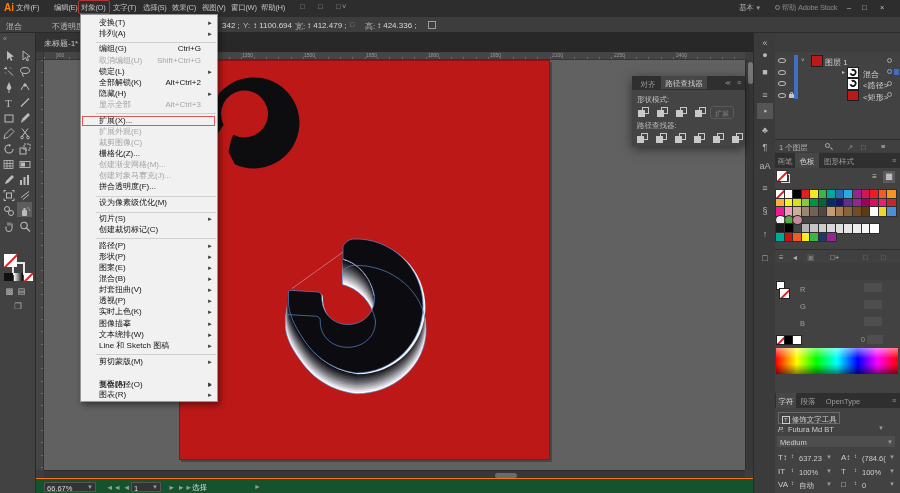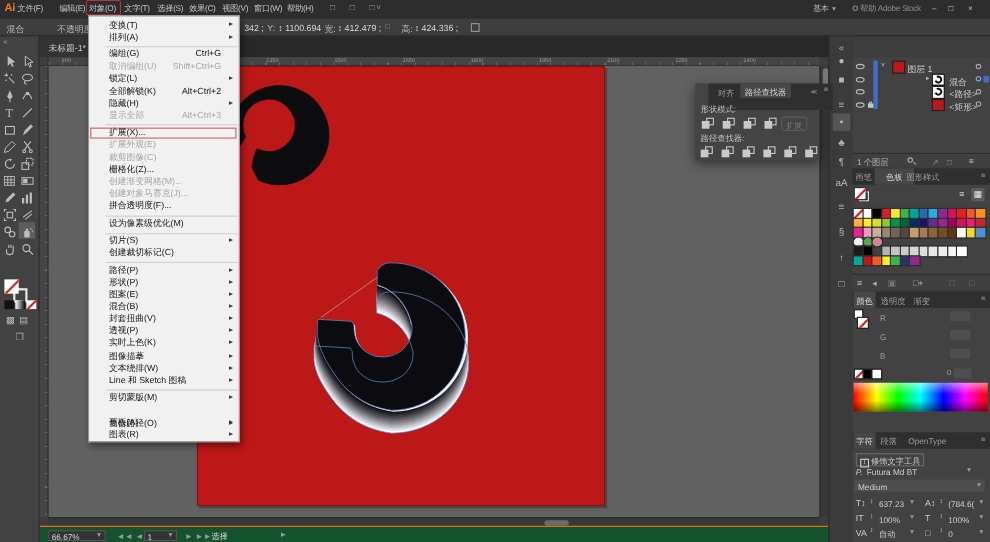--- a/index.html
+++ b/index.html
@@ -45,21 +45,21 @@
 .lth{position:absolute;top:1px;width:10px;height:9.5px;outline:1px solid #1e1e1e}
 .lbl{position:absolute;top:2px}
 .circ{position:absolute;right:8px;top:2.5px;width:5px;height:5px;border:1px solid #a9a9a9;border-radius:50%}
 
 .sw{position:absolute;width:8.55px;height:8.55px;outline:0.5px solid #2e2e2e}
 .swc{border-radius:50%}
 .swn{position:absolute;width:8.55px;height:8.55px;background:#fff;outline:0.5px solid #2e2e2e;overflow:hidden}
 .swn::after{content:"";position:absolute;left:-2px;top:3.2px;width:14px;height:1.6px;background:#e02020;transform:rotate(-45deg)}
 
 #pf{position:absolute;left:632px;top:76px;width:113px;height:70px;background:#444;box-shadow:0 3px 10px rgba(0,0,0,.5)}
-#pf .bar{position:absolute;left:12px;top:0;width:113px;height:24px;background:#2f2f2f}
+#pf .bar{position:absolute;left:0;top:0;width:113px;height:14px;background:#2f2f2f}
 
 #menu{position:absolute;left:80px;top:14px;width:138px;background:#f1f1f1;border:1px solid #979797;
 box-shadow:2px 3px 6px rgba(0,0,0,.45);font-size:8px;color:#141414}
 .mit{position:absolute;left:1px;width:134px;height:10.55px;line-height:10.55px}
 .mit .ml{position:absolute;left:17px;white-space:nowrap}
 .mit .msc{position:absolute;right:15px}
 .mit .mar{position:absolute;right:3px;font-size:6px;color:#3a3a3a;top:0px}
 .mit.dis{color:#a6a6a6}
 .msep{position:absolute;left:15px;width:120px;border-top:1px solid #d0d0d0}
 .redbox2{position:absolute;left:0px;top:0px;width:133px;height:10.5px;border:1px solid #d85b5b}
@@ -325,21 +325,21 @@
         <span style="position:absolute;left:4px;top:3px">1 个图层</span>
         <span style="position:absolute;left:50px;top:3px;width:5px;height:5px;border:1px solid #aaa;border-radius:50%"></span>
         <span style="position:absolute;left:55px;top:8px;width:3px;height:1px;background:#aaa;transform:rotate(45deg)"></span>
         <span style="position:absolute;left:72px;top:3px;color:#888">↗</span>
         <span style="position:absolute;left:86px;top:3px;color:#888">□</span>
         <span style="position:absolute;left:106px;top:2px;color:#ccc">≡</span>
       </div>
 </div>
 <div class="ptabs" style="top:120px">
       <div class="ptab" style="left:1px;width:18px">画笔</div>
-      <div class="ptab act" style="left:20px;width:36px">色板</div>
+      <div class="ptab act" style="left:20px;width:24px">色板</div>
       <div class="ptab" style="left:45px;width:38px">图形样式</div>
       <div class="hmb">≡</div>
     </div>
 <div class="pbody" style="top:135px;height:94px">
 <div style="position:absolute;left:6px;top:6px;width:9px;height:9px;border:1.5px solid #ddd"></div>
 <div style="position:absolute;left:2px;top:3px;width:10px;height:10px;background:#fff;outline:1px solid #333;overflow:hidden">
         <div style="position:absolute;left:-2px;top:4px;width:16px;height:1.6px;background:#e02020;transform:rotate(-45deg)"></div>
       </div>
 <div style="position:absolute;left:94px;top:4px;width:11px;height:10px;color:#c9c9c9;font-size:8px;line-height:10px;text-align:center">≡</div>
 <div style="position:absolute;left:108px;top:3px;width:12px;height:12px;background:#5b5b5b;color:#e8e8e8;font-size:8px;line-height:12px;text-align:center">▦</div>
@@ -408,26 +408,20 @@
 <div class="sw" style="left:52.3px;top:64.8px;background:#93278f"></div>
 <div style="position:absolute;left:0;top:81px;width:125px;height:14px;background:#404040;border-top:1px solid #2e2e2e;font-size:8px;color:#b0b0b0">
         <span style="position:absolute;left:4px;top:3px">≡</span>
         <span style="position:absolute;left:18px;top:3px">◂</span>
         <span style="position:absolute;left:32px;top:3px;color:#777">▣</span>
         <span style="position:absolute;left:55px;top:3px">□+</span>
         <span style="position:absolute;left:88px;top:3px;color:#777">□</span>
         <span style="position:absolute;left:106px;top:3px;color:#777">□</span>
       </div>
 </div>
-<div class="ptabs" style="top:232px">
-      <div class="ptab act" style="left:1px;width:20px">颜色</div>
-      <div class="ptab" style="left:23px;width:28px">透明度</div>
-      <div class="ptab" style="left:53px;width:20px">渐变</div>
-      <div class="hmb">≡</div>
-    </div>
 <div class="pbody" style="top:247px;height:113px">
 <div style="position:absolute;left:2px;top:2px;width:7px;height:7px;background:#fff;outline:1px solid #222"></div>
 <div style="position:absolute;left:5px;top:9px;width:9px;height:9px;background:#fff;outline:1px solid #222;overflow:hidden">
         <div style="position:absolute;left:-2px;top:3.6px;width:15px;height:1.6px;background:#e02020;transform:rotate(-45deg)"></div>
       </div>
 <div style="position:absolute;left:25px;top:5px;font-size:7.5px;color:#9f9f9f">R</div>
 <div style="position:absolute;left:89px;top:3px;width:18px;height:9px;background:#4e4e4e"></div>
 <div style="position:absolute;left:25px;top:22px;font-size:7.5px;color:#9f9f9f">G</div>
 <div style="position:absolute;left:89px;top:20px;width:18px;height:9px;background:#4e4e4e"></div>
 <div style="position:absolute;left:25px;top:39px;font-size:7.5px;color:#9f9f9f">B</div>

